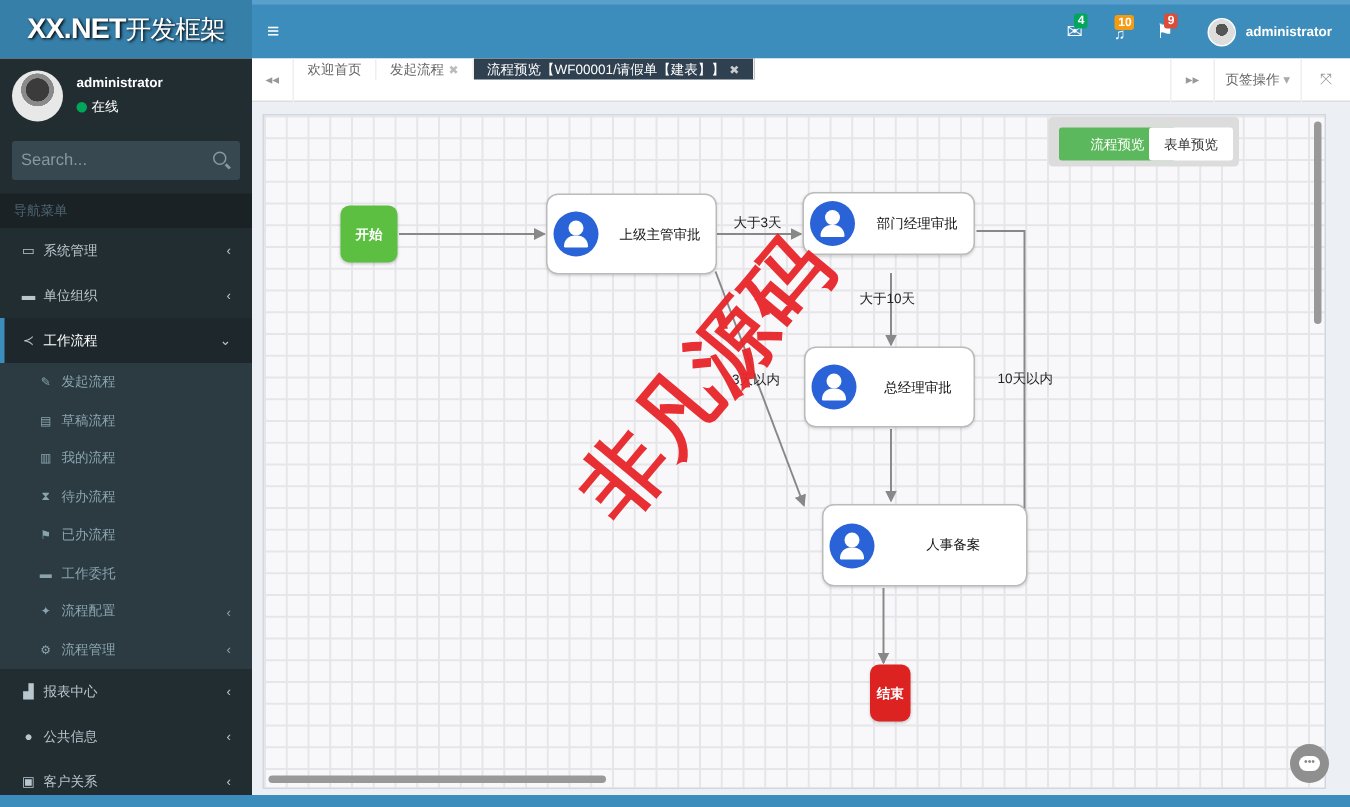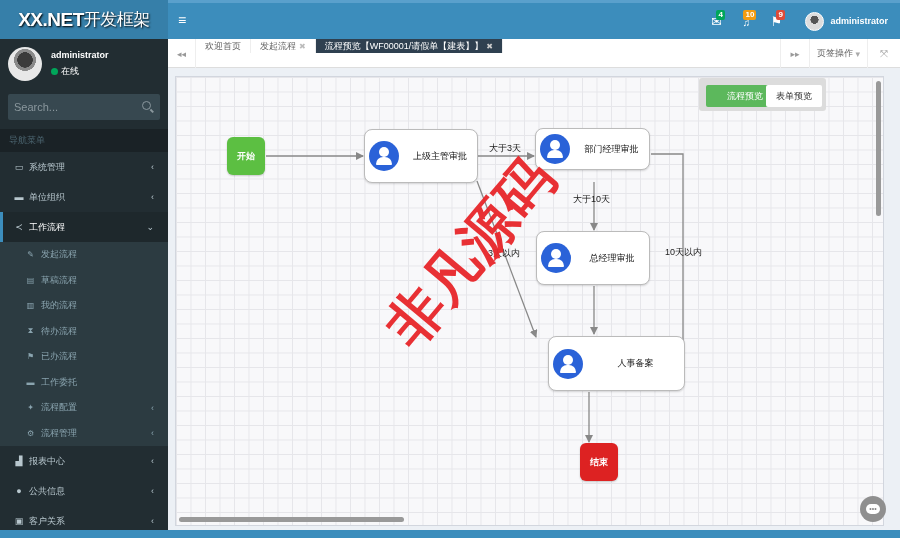--- a/index.html
+++ b/index.html
@@ -243,21 +243,21 @@
           <span class="nlabel">部门经理审批</span>
       </div>
       <div class="node" style="left:360px;top:154px;width:114px;height:54px">
         <span class="uicon"></span>
           <span class="nlabel">总经理审批</span>
       </div>
       <div class="node" style="left:372px;top:259px;width:137px;height:55px">
         <span class="uicon"></span>
           <span class="nlabel">人事备案</span>
       </div>
-      <div class="snode" style="left:404px;top:366px;width:38px;height:38px;background:#dd2222">
+      <div class="snode" style="left:404px;top:366px;width:27px;height:38px;background:#dd2222">
           <span>结束</span>
         </div>
 
       <span class="elabel" style="left:313px;top:65px">大于3天</span>
       <span class="elabel" style="left:397px;top:116px">大于10天</span>
       <span class="elabel" style="left:312px;top:170px">3天以内</span>
       <span class="elabel" style="left:489px;top:169px">10天以内</span>
 
       <div class="watermark">非凡源码</div>
 

